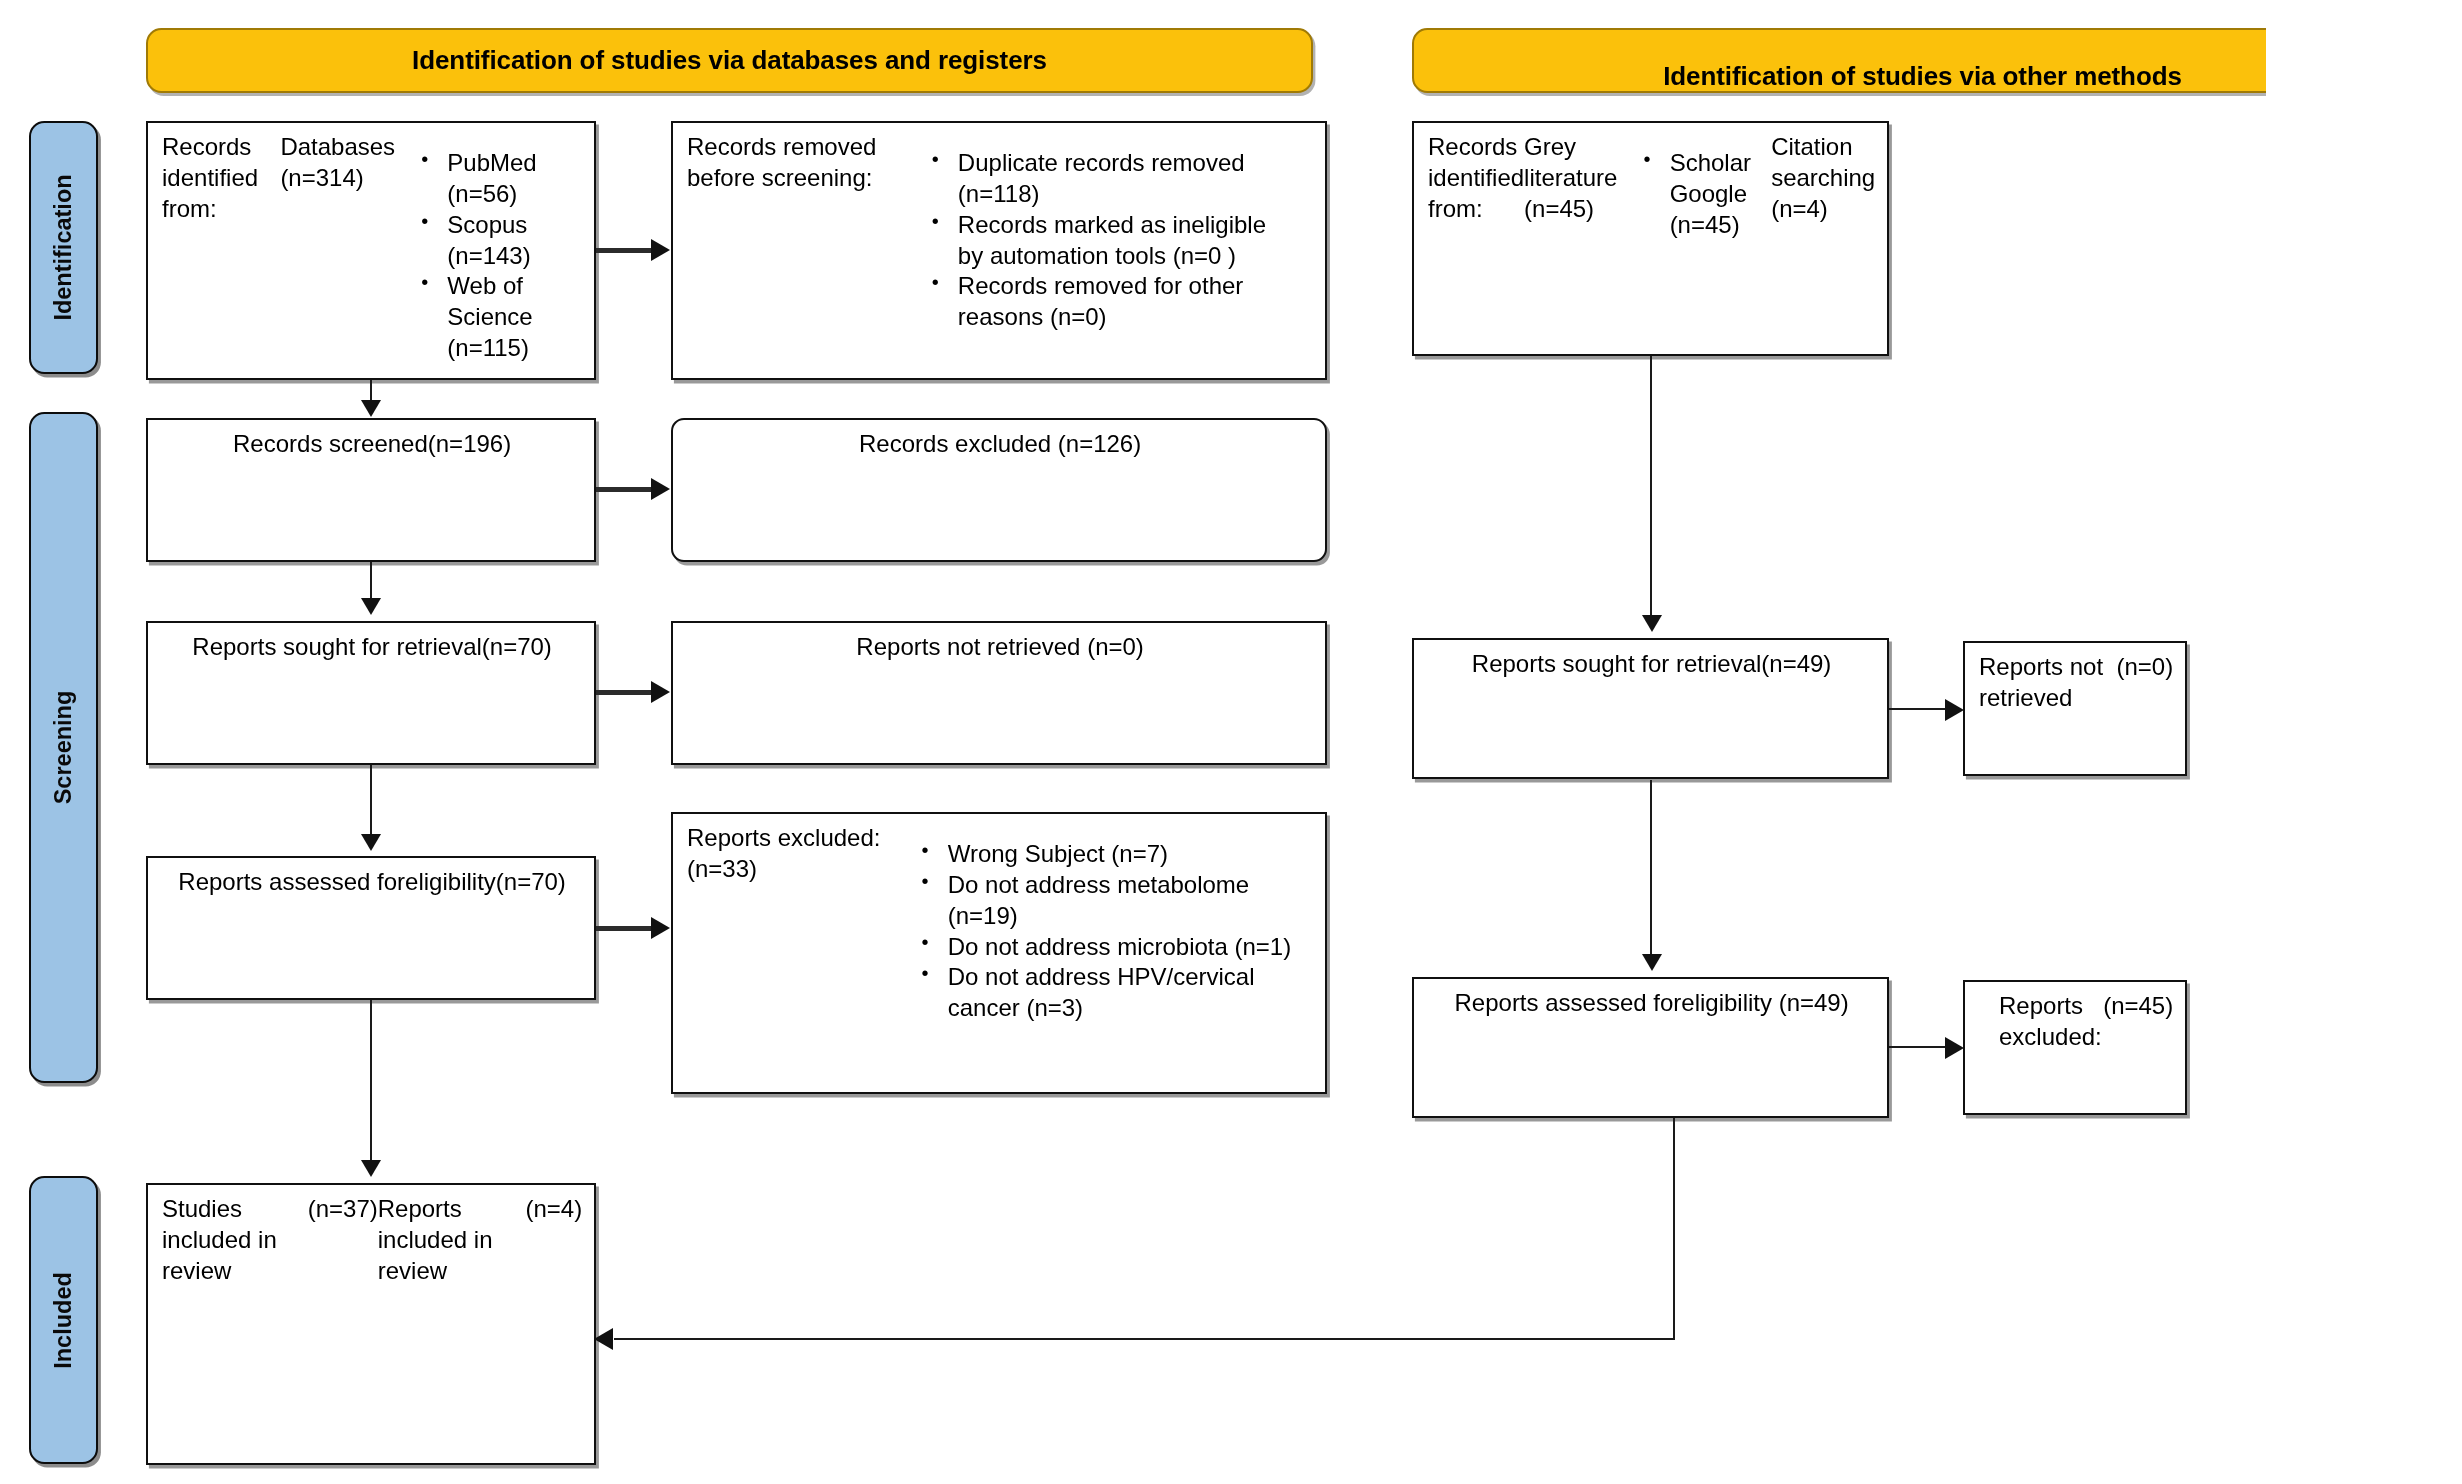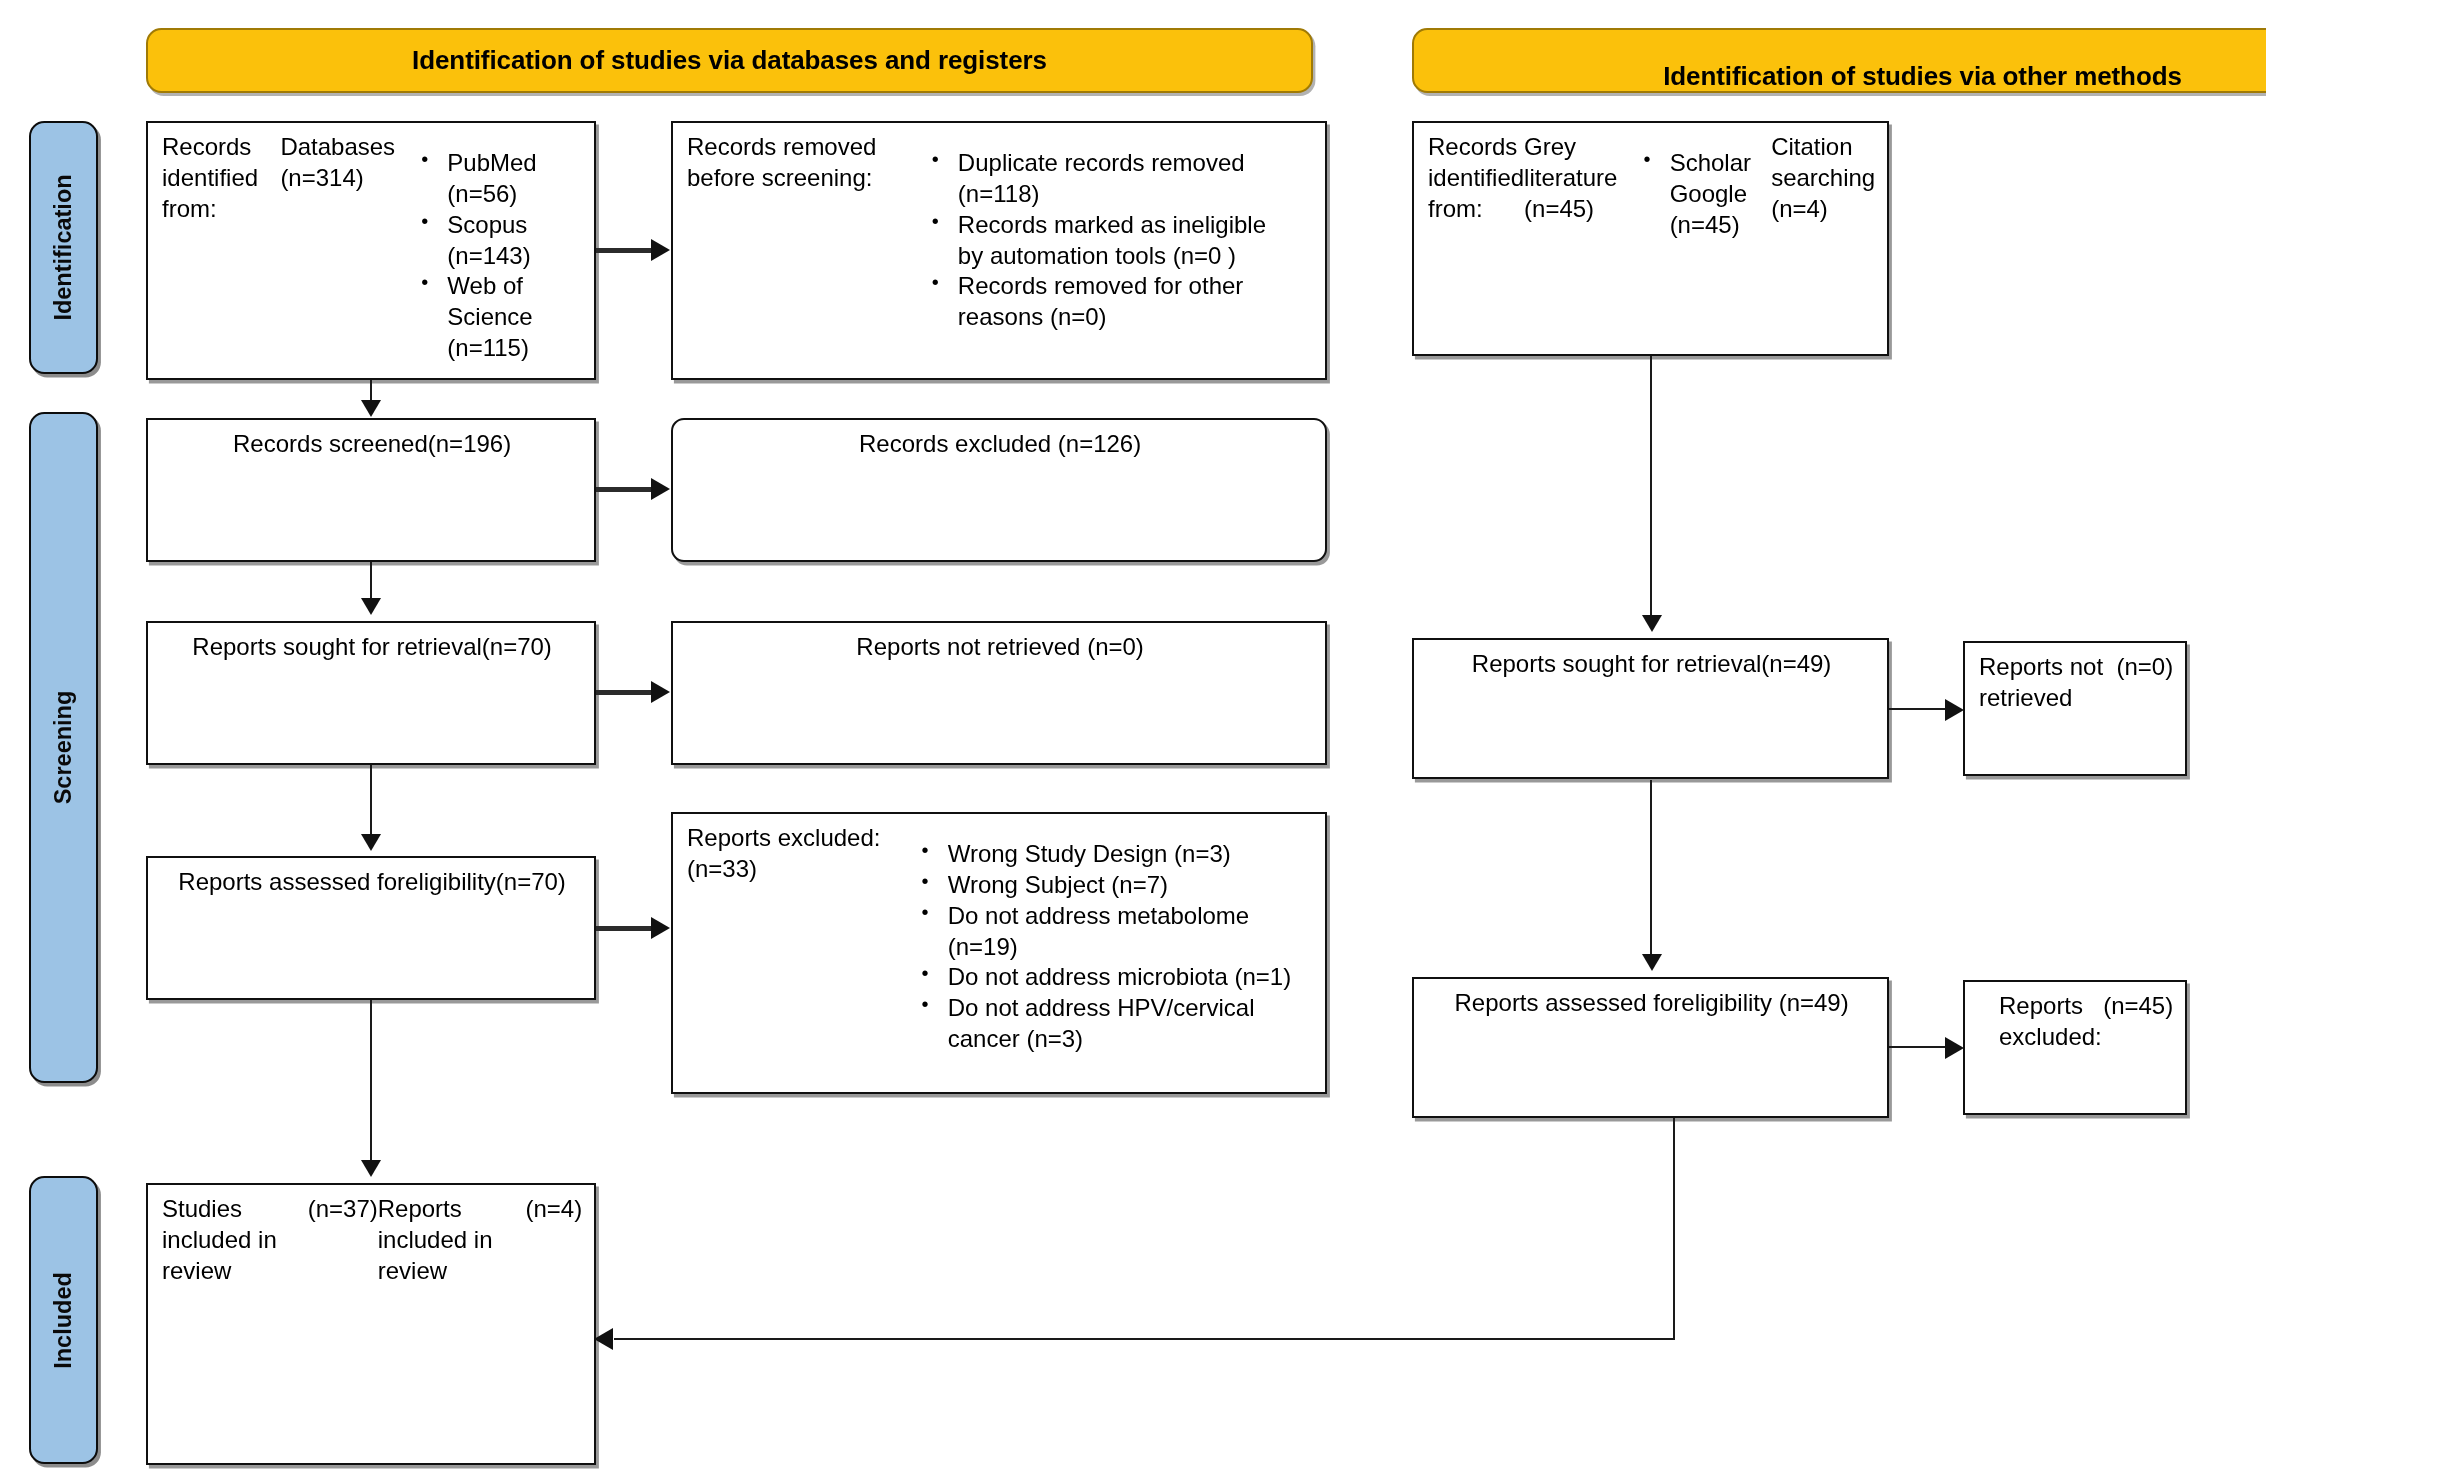--- a/index.html
+++ b/index.html
@@ -200,21 +200,20 @@
 
   <div class="box" style="left:146px; top:856px; width:450px; height:144px;">
     <div class="box-line">Reports assessed for</div>
     <div class="box-line">eligibility</div>
     <div class="box-line">(n=70)</div>
   </div>
 
   <div class="box top-align" style="left:671px; top:812px; width:656px; height:282px;">
     <div class="box-line">Reports excluded: (n=33)</div>
     <ul class="bullets tight">
-      <li>Wrong Study Design (n=3)</li>
       <li>Wrong Subject (n=7)</li>
       <li>Do not address metabolome (n=19)</li>
       <li>Do not address microbiota (n=1)</li>
       <li>Do not address HPV/cervical cancer (n=3)</li>
     </ul>
   </div>
 
   <div class="box" style="left:146px; top:1183px; width:450px; height:282px;">
     <div class="box-line">Studies included in review</div>
     <div class="box-line">(n=37)</div>

